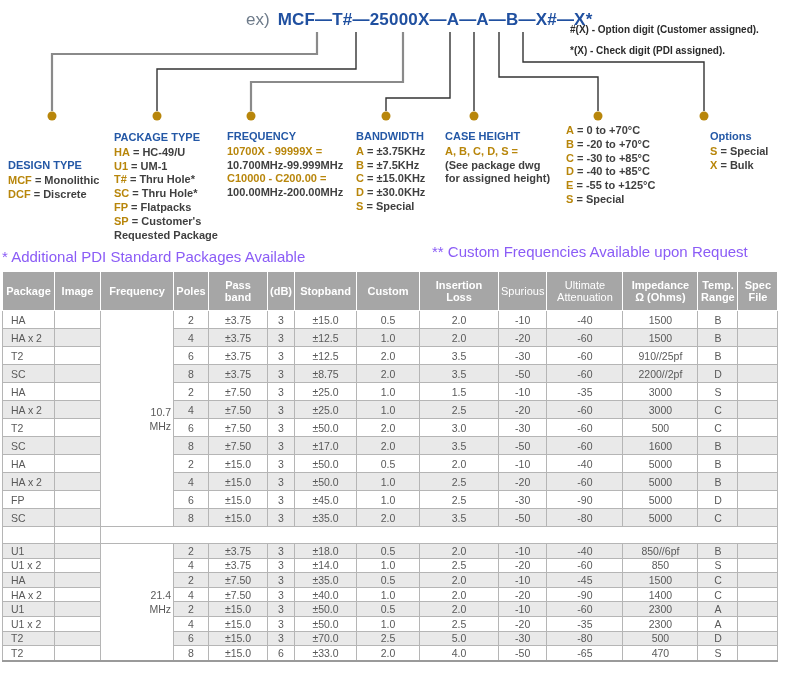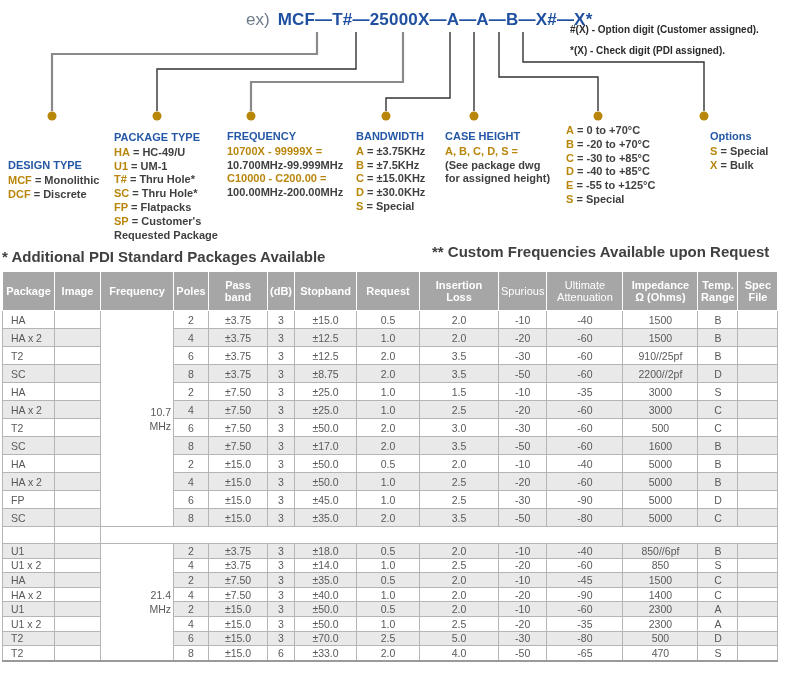--- a/index.html
+++ b/index.html
@@ -22,21 +22,21 @@
   .legend .t{color:#3f3f3f;font-weight:600;}
   .lg0{left:8px;top:130px;margin-top:29px;}
   .lg1{left:114px;top:131px;}
   .lg2{left:227px;top:130px;}
   .lg3{left:356px;top:130px;}
   .lg4{left:445px;top:130px;}
   .lg5{left:566px;top:124px;}
   .lg6{left:710px;top:130px;}
 
   
-  .footnote{position:absolute;font-size:15px;font-weight:700;color:#404040;white-space:nowrap;text-align:center;}
+  .footnote{position:absolute;font-size:15px;font-weight:400;color:#8b5cf6;white-space:nowrap;text-align:center;}
   .fn-left{left:2px;top:248px;}
   .fn-right{left:432px;top:243px;}
 
   
   table.spec{position:absolute;left:2px;top:271px;border-collapse:collapse;table-layout:fixed;
              font-size:10.5px;color:#595959;}
   table.spec th{background:#a6a6a6;color:#fff;font-size:11px;font-weight:700;
                 border:1.5px solid #fff;height:36px;padding:1px 2px;text-align:center;
                 white-space:pre-line;line-height:12.5px;}
   table.spec th.light{font-weight:400;}
@@ -157,21 +157,21 @@
   <thead>
       <tr id="hdr-row">
         <th>Package</th>
         <th>Image</th>
         <th>Frequency</th>
         <th>Poles</th>
         <th>Pass
 band</th>
         <th>(dB)</th>
         <th>Stopband</th>
-        <th>Request</th>
+        <th>Custom</th>
         <th>Insertion
 Loss</th>
         <th class="light">Spurious</th>
         <th class="light">Ultimate
 Attenuation</th>
         <th>Impedance
 Ω (Ohms)</th>
         <th>Temp.
 Range</th>
         <th>Spec

